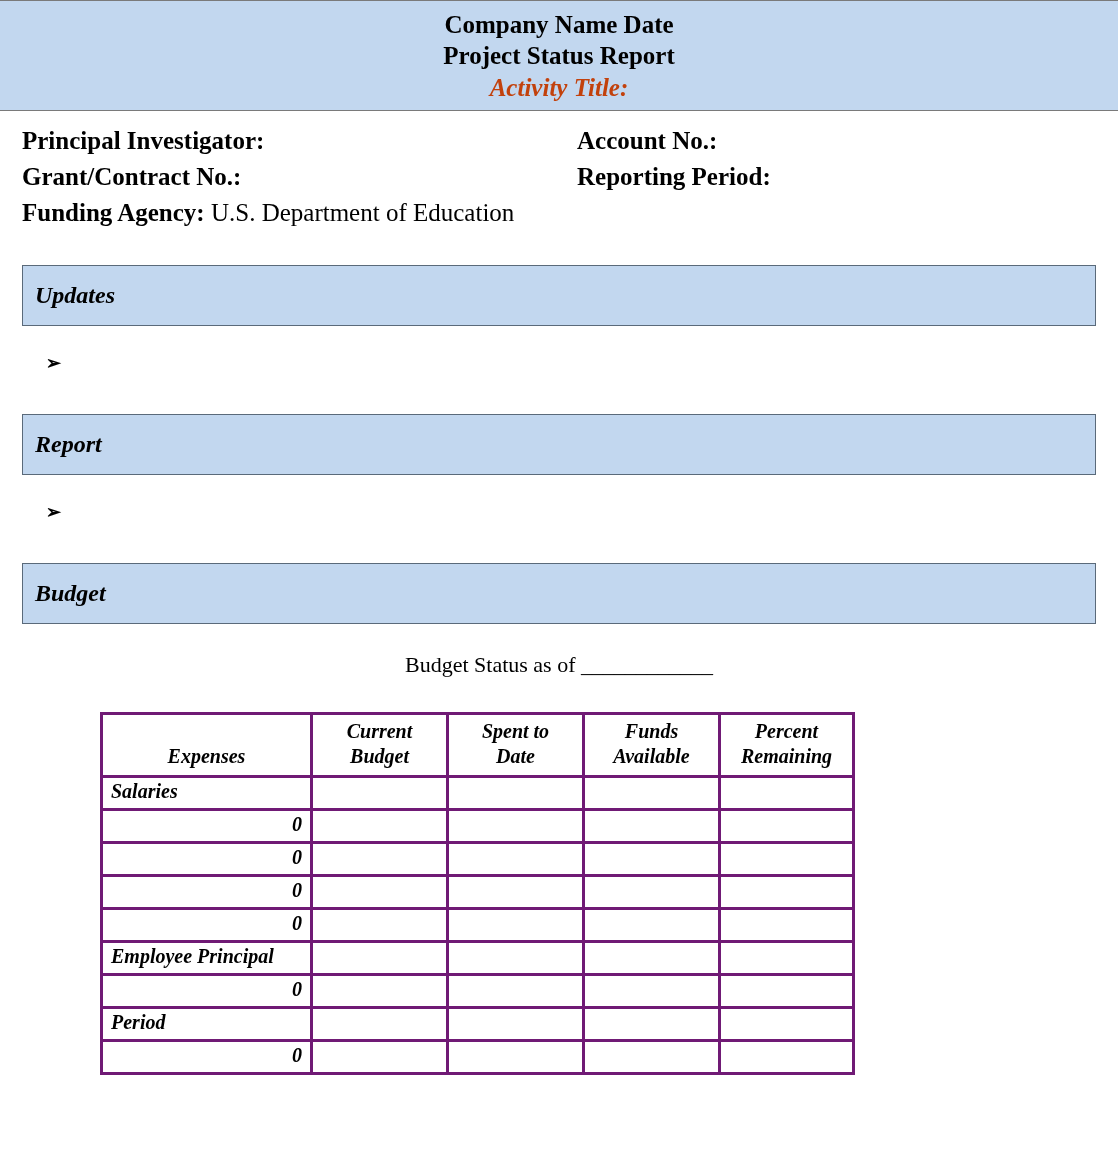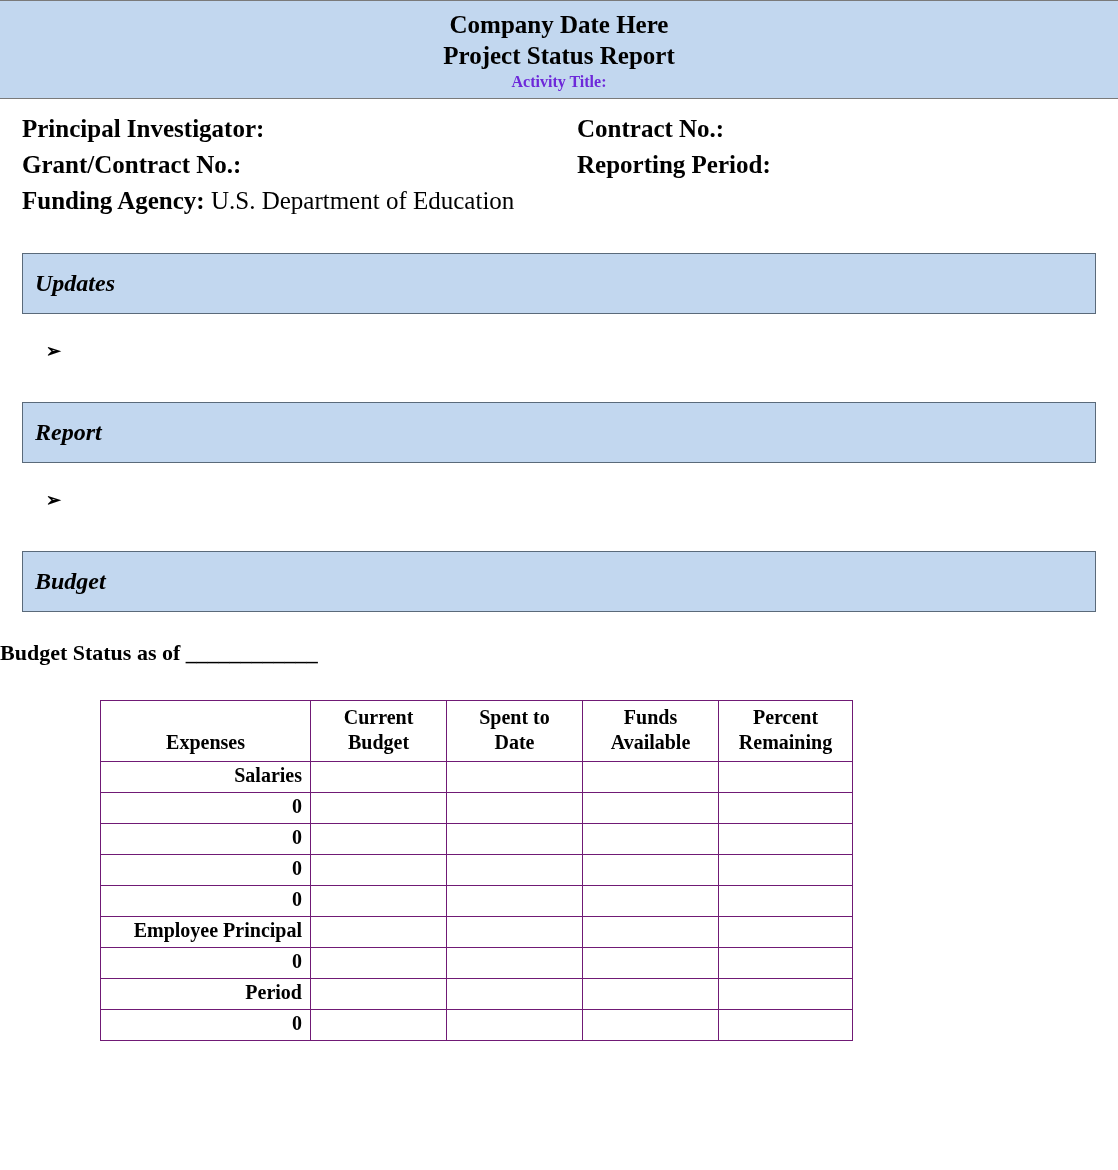--- a/index.html
+++ b/index.html
@@ -23,23 +23,24 @@
     font-size: 25px;
     font-weight: bold;
     line-height: 1.25;
   }
   .doc-header .line2 {
     font-size: 25px;
     font-weight: bold;
     line-height: 1.25;
   }
   .doc-header .line3 {
-    font-size: 16px;
-    font-weight: bold;
-    color: #6d28d9;
+    font-size: 25px;
+    font-style: italic;
+    font-weight: bold;
+    color: #c2410c;
     line-height: 1.3;
   }
   .info-block {
     padding: 14px 22px 8px;
   }
   .info-grid {
     display: flex;
   }
   .info-col-left {
     width: 555px;
@@ -67,61 +68,61 @@
     font-style: italic;
   }
   .bullet-line {
     padding: 26px 0 18px 46px;
     font-size: 18px;
   }
   .bullet-line .arrow {
     font-weight: bold;
   }
   .budget-status-line {
-    text-align: left;
+    text-align: center;
     font-size: 22px;
-    font-weight: bold;
+    font-weight: normal;
     padding: 28px 0 10px;
   }
   .budget-table-wrap {
     padding: 24px 0 0 100px;
   }
   table.budget {
     border-collapse: collapse;
     font-size: 20px;
   }
   table.budget th, table.budget td {
-    border: 1px solid #701a75;
+    border: 3px solid #701a75;
+    font-style: italic;
   }
   table.budget th {
     font-weight: bold;
     text-align: center;
     padding: 4px 8px 6px;
     vertical-align: bottom;
     line-height: 1.25;
   }
   table.budget td {
     padding: 2px 8px 4px;
     height: 24px;
     vertical-align: top;
-    text-align: right;
   }
   col.c-exp { width: 210px; }
   col.c-cb  { width: 136px; }
   col.c-sd  { width: 136px; }
   col.c-fa  { width: 136px; }
   col.c-pr  { width: 134px; }
   .row-label-left  { text-align: left; font-weight: bold; }
   .row-label-right { text-align: right; font-weight: bold; }
 </style>
 </head>
 <body>
 
 <div class="doc-header">
-  <div class="line1">Company Date Here</div>
+  <div class="line1">Company Name Date</div>
   <div class="line2">Project Status Report</div>
   <div class="line3">Activity Title:</div>
 </div>
 
 <div class="info-block">
   <div class="info-grid">
     <div class="info-col-left">
       <div class="info-row">
         <span class="info-label">Principal Investigator:</span>
         <span class="info-value"></span>
@@ -130,21 +131,21 @@
         <span class="info-label">Grant/Contract No.:</span>
         <span class="info-value"></span>
       </div>
       <div class="info-row">
         <span class="info-label">Funding Agency:</span>
         <span class="info-value"> U.S. Department of Education</span>
       </div>
     </div>
     <div class="info-col-right">
       <div class="info-row">
-        <span class="info-label">Contract No.:</span>
+        <span class="info-label">Account No.:</span>
         <span class="info-value"></span>
       </div>
       <div class="info-row">
         <span class="info-label">Reporting Period:</span>
         <span class="info-value"></span>
       </div>
     </div>
   </div>
 </div>
 

